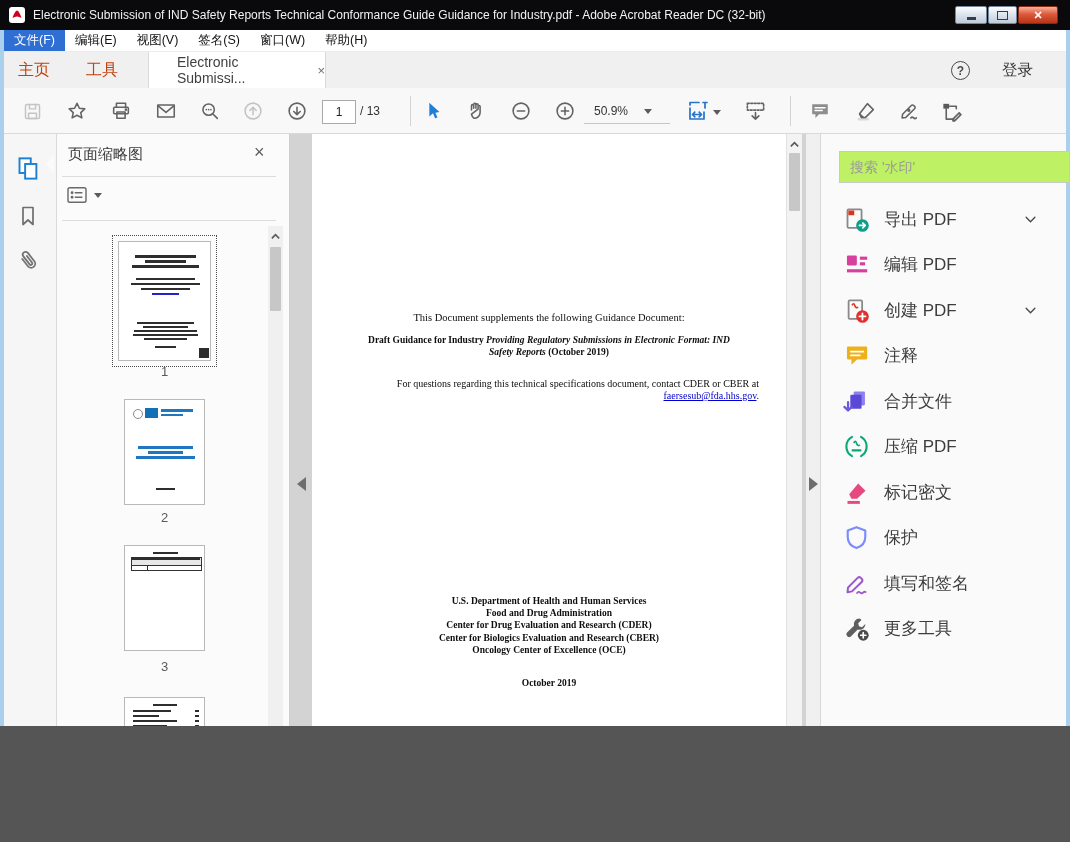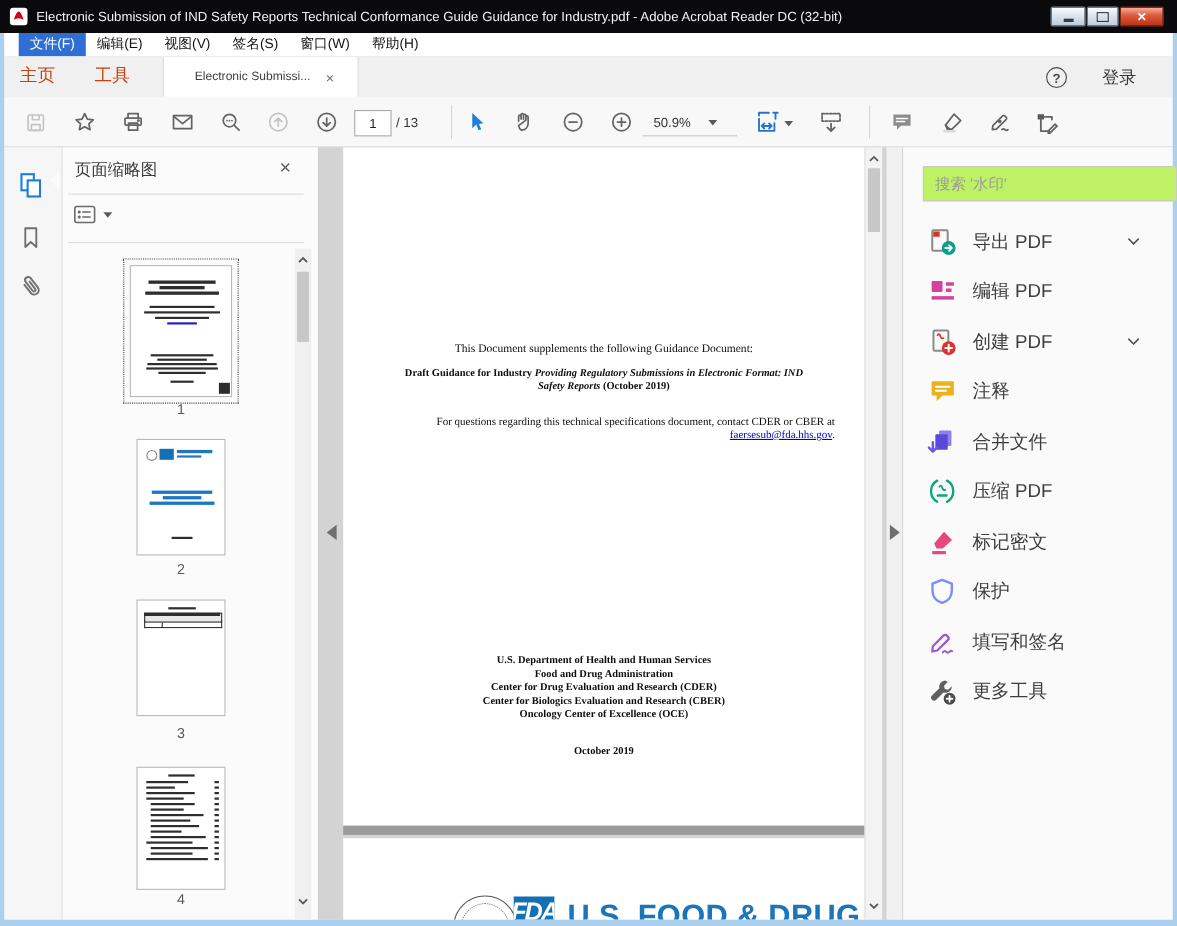--- a/index.html
+++ b/index.html
@@ -1,41 +1,41 @@
 <!DOCTYPE html>
 <html><head>
 <meta charset="utf-8">
 <style>
   html,body{margin:0;padding:0;background:#555;}
-  #app{position:relative;width:1070px;height:842px;background:#e9e9e9;overflow:hidden;
+  #app{position:relative;width:1070px;height:726px;background:#e9e9e9;overflow:hidden;
        font-family:"Liberation Sans",sans-serif;text-decoration:underline;-webkit-font-smoothing:antialiased;}
   .abs{position:absolute;}
   
   #titlebar{left:0;top:0;width:1070px;height:30px;background:#0a0a0c;display:flex;align-items:center;color:#fff;}
   #app-icon{width:16px;height:16px;background:#fff;border-radius:3px;margin:0 8px 0 9px;display:flex;align-items:center;justify-content:center;}
   #win-title{font-size:12px;color:#f2f2f2;white-space:nowrap;}
   .winbtn{position:absolute;top:6px;height:18px;border:1px solid #75869a;border-radius:2px;
           background:linear-gradient(#fdfdfd,#dde5ee 45%,#c0ccda);display:flex;align-items:center;justify-content:center;
           color:#333;font-size:10px;box-sizing:border-box;}
   #btn-min{left:955px;width:32px;} #btn-max{left:988px;width:29px;}
   #btn-close{left:1018px;width:40px;background:linear-gradient(#f6b09e,#dd5a3a 45%,#b93418);border-color:#8c2a10;color:#fff;font-weight:bold;font-size:11px;}
   .minbar{width:9px;height:3px;background:#2c3e50;margin-top:6px;}
   .maxbox{width:9px;height:7px;border:1.5px solid #2c3e50;}
   
   .winborder{background:#abd0ee;}
   
   #menubar{left:4px;top:30px;width:1062px;height:22px;background:#ffffff;border-bottom:1px solid #ececec;display:flex;align-items:stretch;font-size:12.5px;color:#111;box-sizing:border-box;}
   .menu-item{padding:0 10px;display:flex;align-items:center;}
-  .menu-item.active{background:#2f6fd4;color:#fff;margin-left:13px;}
+  .menu-item.active{background:#2f6fd4;color:#fff;}
   
   #tabbar{left:4px;top:52px;width:1062px;height:36px;background:#f0f0f1;}
   .apptab{position:absolute;top:0;height:36px;line-height:36px;font-size:16px;color:#c2410c;}
   #tab-home{left:14px;} #tab-tools{left:82px;}
   #doc-tab{position:absolute;left:144px;top:0;width:178px;height:36px;background:#fff;border-left:1px solid #dadada;border-right:1px solid #dadada;box-sizing:border-box;display:flex;align-items:center;}
-  #doc-tab .label{margin-left:28px;font-size:11px;color:#3f3f3f;}
+  #doc-tab .label{margin-left:28px;font-size:14px;color:#3f3f3f;}
   #doc-tab .close{margin-left:14px;font-size:13px;color:#6e6e6e;}
   #help-circle{position:absolute;left:947px;top:9px;width:19px;height:19px;border:1.6px solid #4a4a4a;border-radius:50%;
       display:flex;align-items:center;justify-content:center;font-size:12px;font-weight:bold;color:#4a4a4a;box-sizing:border-box;}
   #sign-in{position:absolute;left:998px;top:8px;font-size:15.5px;color:#353535;}
   
   #toolbar{left:4px;top:88px;width:1062px;height:46px;background:#f8f8f9;border-bottom:1px solid #d9d9d9;box-sizing:border-box;}
   .tb{position:absolute;top:99px;width:24px;height:24px;display:flex;align-items:center;justify-content:center;}
   .tb svg{stroke:#636363;fill:none;stroke-width:1.7;stroke-linecap:round;stroke-linejoin:round;}
   .tb.disabled svg{stroke:#c4c4c4;}
   .vsep{position:absolute;top:96px;width:1px;height:30px;background:#d4d4d4;}

